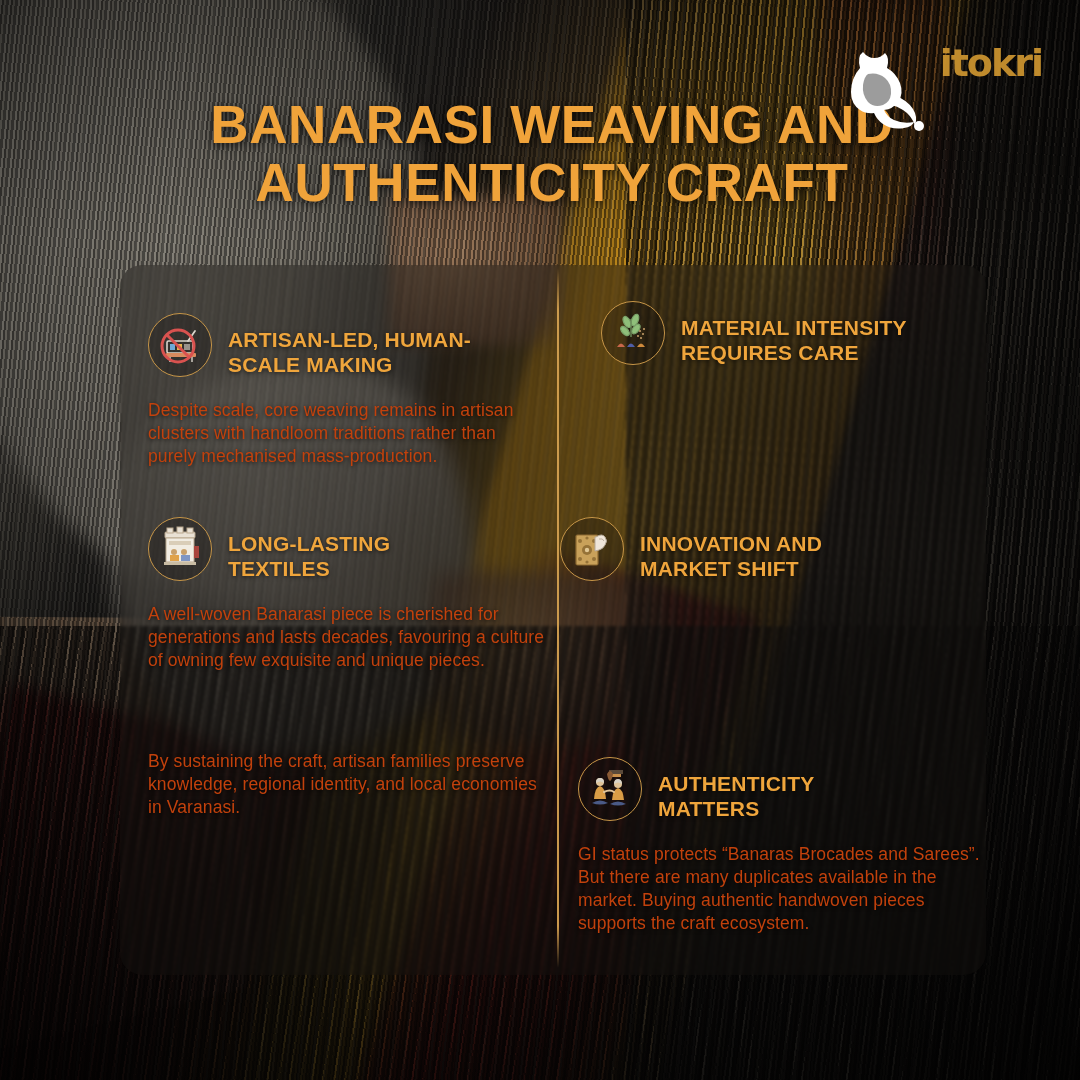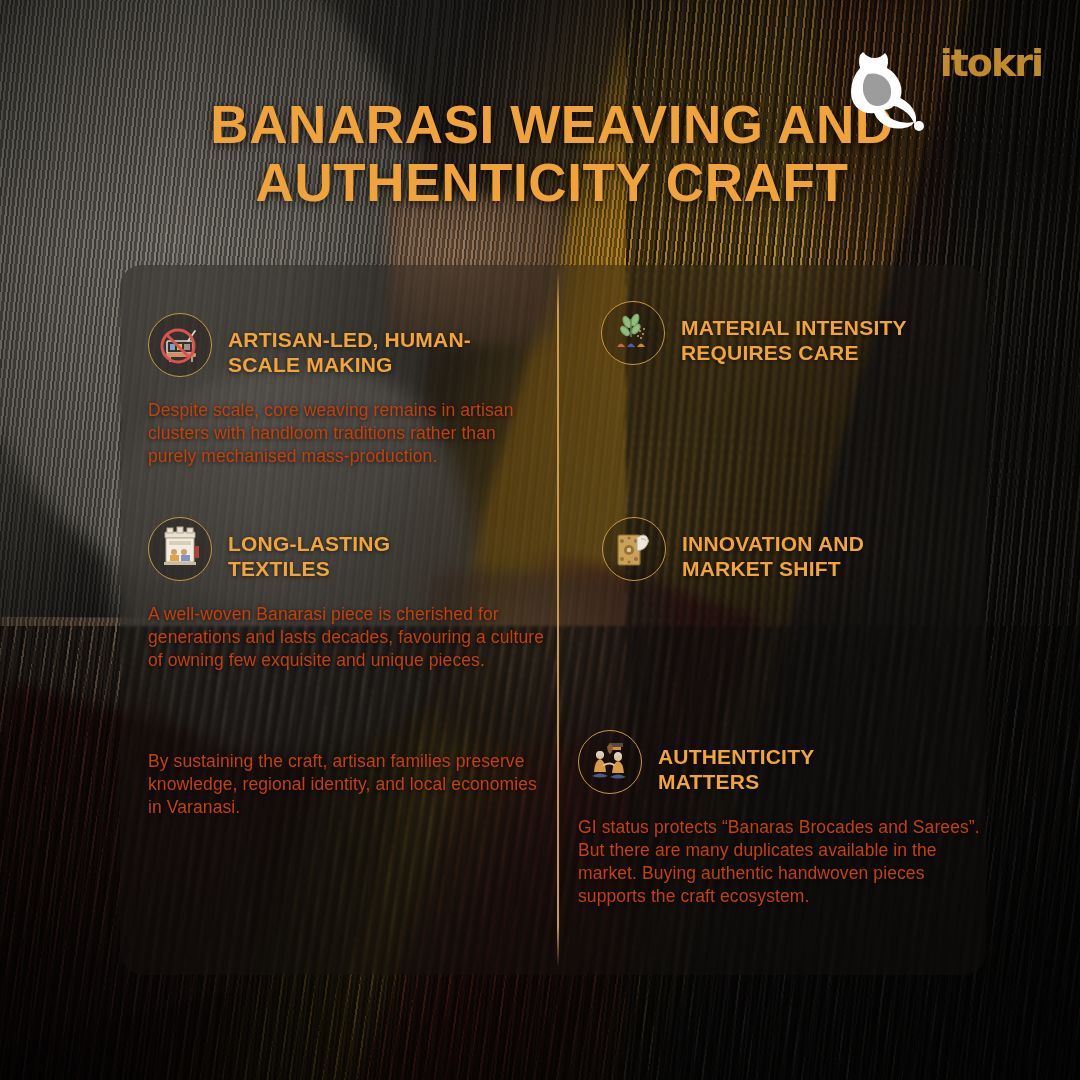--- a/index.html
+++ b/index.html
@@ -166,23 +166,23 @@
     position:absolute; left:557px; top:268px; width:1.6px; height:700px;
     background:linear-gradient(180deg, rgba(203,150,72,0) 0%, rgba(211,160,80,.95) 6%, rgba(211,160,80,.95) 94%, rgba(203,150,72,0) 100%);
     z-index:6;
   }
 
   .grid{ position:absolute; left:120px; top:265px; width:866px; height:710px; z-index:6; }
   .card{ position:absolute; width:400px; }
   .c0{ left:28px;  top:46px;  }
   .c1{ left:458px; top:34px;margin-left:23px;  }
   .c2{ left:28px;  top:250px; }
-  .c3{ left:482px; top:250px; }
+  .c3{ left:440px; top:250px; }
   .c4{ left:28px;  top:463px; }
-  .c5{ left:458px; top:463px; }
+  .c5{ left:458px; top:490px; }
 
   .card-head{ display:flex; align-items:flex-end; gap:16px; }
   .icon-circle{
     flex:0 0 auto;
     width:64px; height:64px; border-radius:50%;
     border:1.6px solid #C79648;
     display:flex; align-items:center; justify-content:center;
     background:rgba(18,14,12,.30);
     overflow:hidden;
     margin-top:2px;

